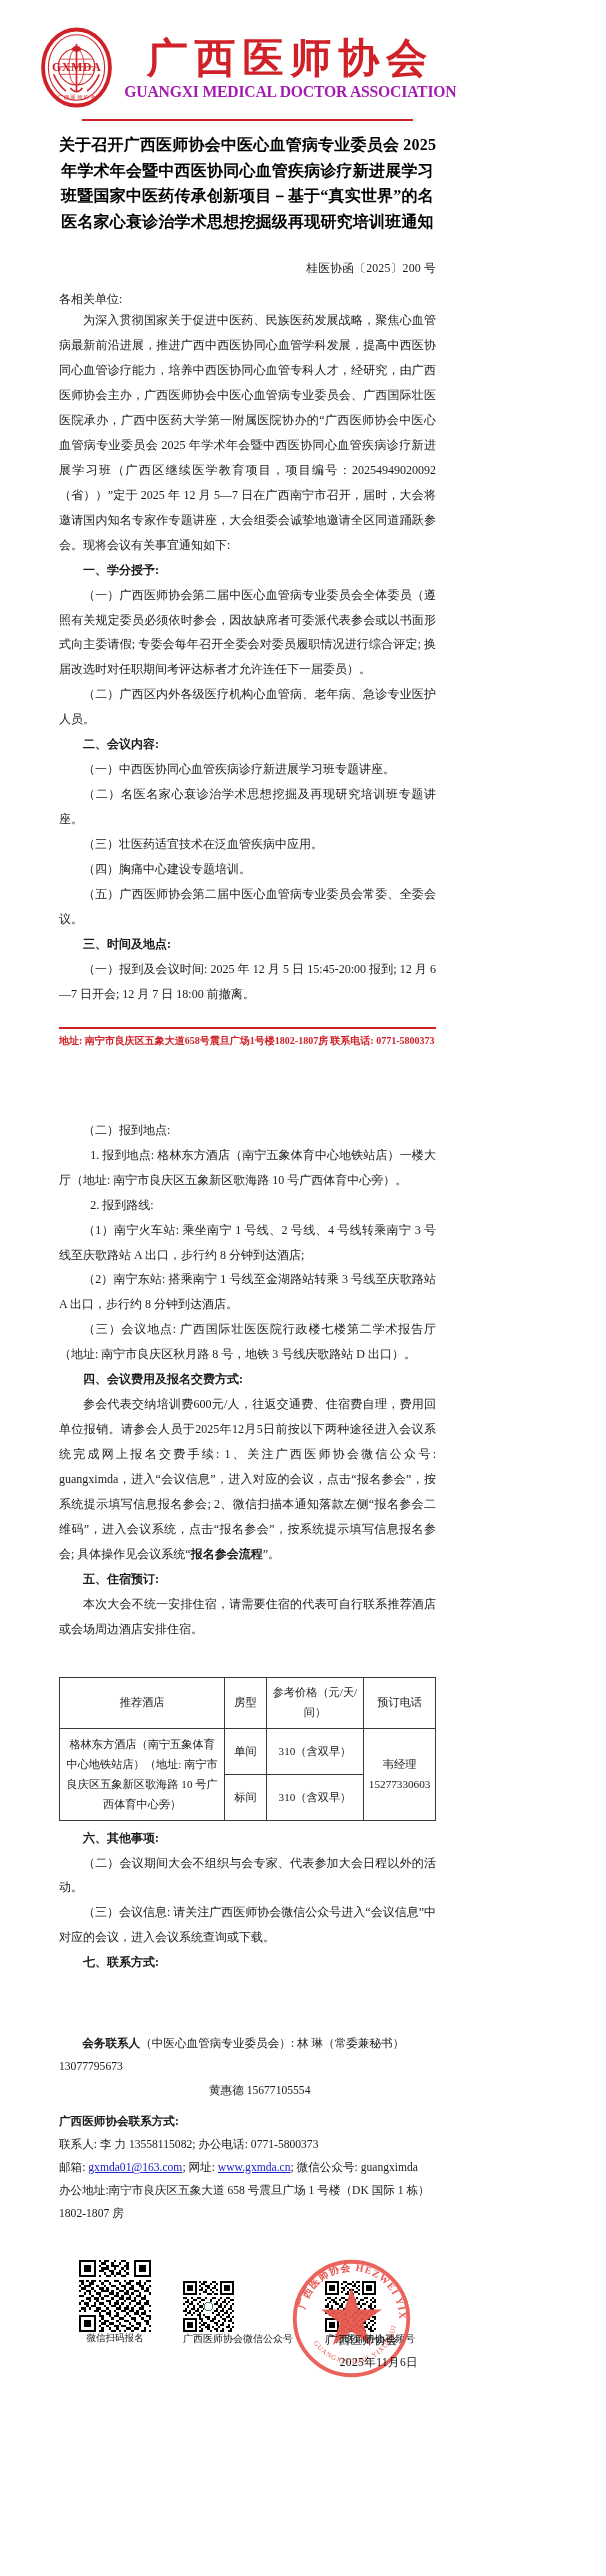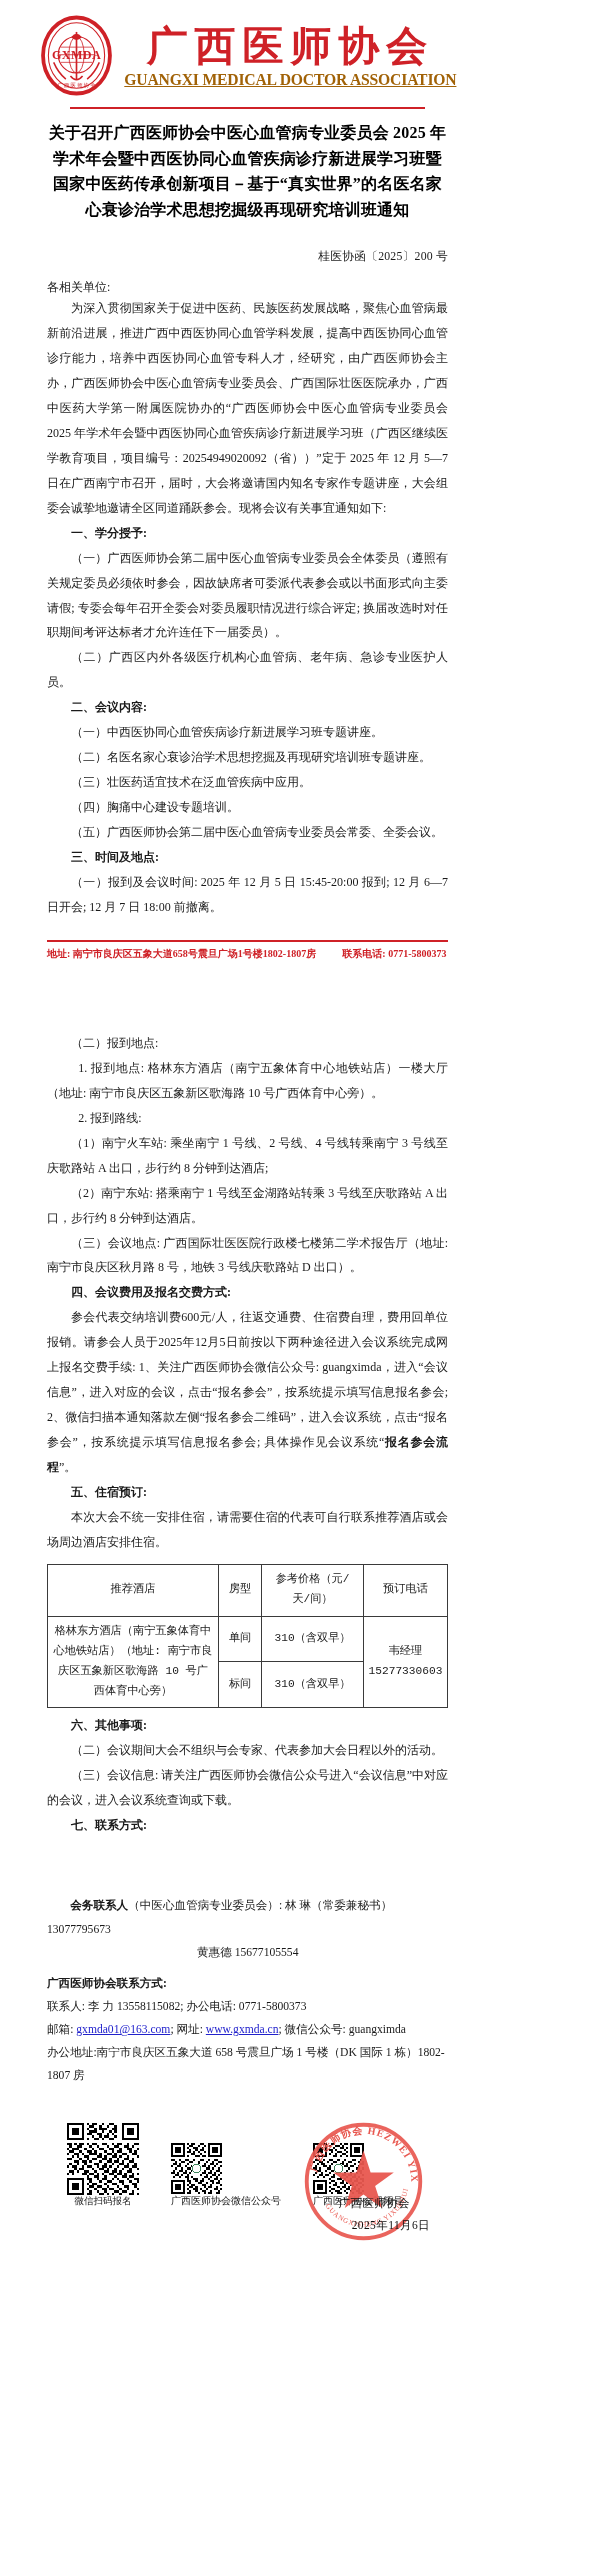--- a/index.html
+++ b/index.html
@@ -11,21 +11,21 @@
     font-family: "Liberation Serif", "DejaVu Serif", serif;
     color: #1a1a1a;
     width: 607px;
     min-height: 2576px;
     position: relative;
   }
   .page {
     width: 495px;
     min-height: 2576px;
     position: relative;
-    padding: 0;
+    padding: 12px;
   }
 
   
   .letterhead {
     padding-top: 13.8px;
     display: flex;
     align-items: center;
     justify-content: center;
     gap: 10.7px;
     padding-left: 46px;
@@ -46,25 +46,24 @@
     font-weight: 700;
     color: #cf2127;
     letter-spacing: 6.9px;
     line-height: 1.15;
     white-space: nowrap;
   }
   .org-en {
     font-family: "Liberation Serif", "DejaVu Serif", serif;
     font-size: 15.7px;
     font-weight: 700;
-    color: #a16207;
+    color: #a21caf;
     letter-spacing: -0.2px;
     white-space: nowrap;
     margin-top: 0.8px;
-    text-decoration: underline;
   }
   .head-rule {
     margin: 9.2px 70px 0 70px;
     height: 2px;
     background: #cf2127;
   }
 
   
   .doc-title {
     margin: 10.7px 46px 0 46px;
@@ -135,21 +134,21 @@
     align-items: baseline;
     color: #cf2127;
     font-size: 10px;
     font-weight: 700;
     margin-top: 4.6px;
     padding-right: 1.5px;
   }
   .page-gap { height: 70px; }
 
   
-  .hotel-table-wrap { margin: 9px 47px 0 47px; font-family: Liberation Mono, monospace; }
+  .hotel-table-wrap { margin: 35px 47px 0 47px; }
   table.hotel {
     border-collapse: collapse;
     width: 100%;
     font-size: 11.2px;
   }
   table.hotel td, table.hotel th {
     border: 0.8px solid #3a3a3a;
     padding: 5.4px 4.6px;
     text-align: center;
     vertical-align: middle;

